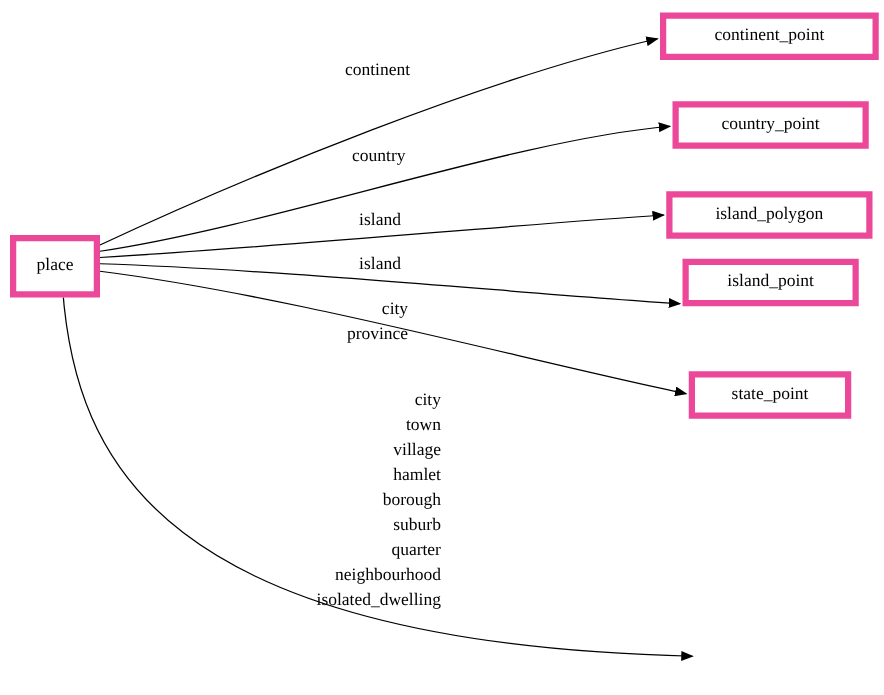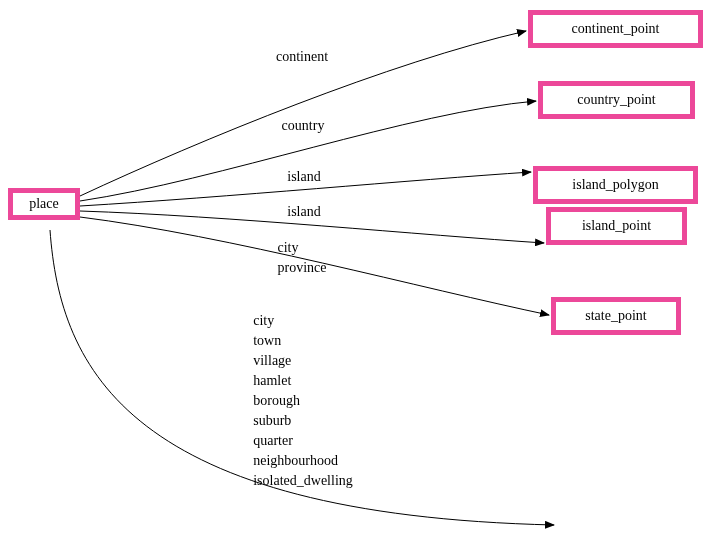--- a/index.html
+++ b/index.html
@@ -35,21 +35,21 @@
       border: 5px solid #ec4899;
       background: #ffffff;
       display: flex;
       align-items: center;
       justify-content: center;
       white-space: nowrap;
     }
     .edge-label {
       position: absolute;
       transform: translateX(-50%);
-      text-align: left;
+      text-align: right;
       white-space: pre-line;
       line-height: 20px;
     }
   </style>
 </head>
 <body>
 
 <div class="canvas">
 
   <svg class="edge-layer" width="707" height="556" viewBox="0 0 707 556" aria-hidden="true">
@@ -59,27 +59,27 @@
       </marker>
     </defs>
     <path class="edge" d="M80,196 C200,140 390,62 526,31" marker-end="url(#arrowhead)"></path>
     <path class="edge" d="M80,201 C220,180 410,112 536,101" marker-end="url(#arrowhead)"></path>
     <path class="edge" d="M80,206 C230,197 410,180 531,172" marker-end="url(#arrowhead)"></path>
     <path class="edge" d="M80,211 C230,216 420,235 544,243" marker-end="url(#arrowhead)"></path>
     <path class="edge" d="M80,217 C230,236 420,288 549,315" marker-end="url(#arrowhead)"></path>
     <path class="edge" d="M50,230 C60,370 130,515 554,525" marker-end="url(#arrowhead)"></path>
   </svg>
 
-  <div class="node" style="left:8px; top:188px; width:72px; height:32px">place</div>
+  <div class="node" style="left:8px; top:188px; width:72px; height:50px">place</div>
 
   <div class="node" style="left:528px; top:10px; width:175px; height:38px">continent_point</div>
 
   <div class="node" style="left:538px; top:81px; width:157px; height:38px">country_point</div>
 
-  <div class="node" style="left:533px; top:166px; width:165px; height:38px">island_polygon</div>
+  <div class="node" style="left:533px; top:153px; width:165px; height:38px">island_polygon</div>
 
   <div class="node" style="left:546px; top:207px; width:141px; height:38px">island_point</div>
 
   <div class="node" style="left:551px; top:297px; width:130px; height:38px">state_point</div>
 
 
   <div class="edge-label" style="left:302px; top:47px">continent</div>
 
   <div class="edge-label" style="left:303px; top:116px">country</div>
 

